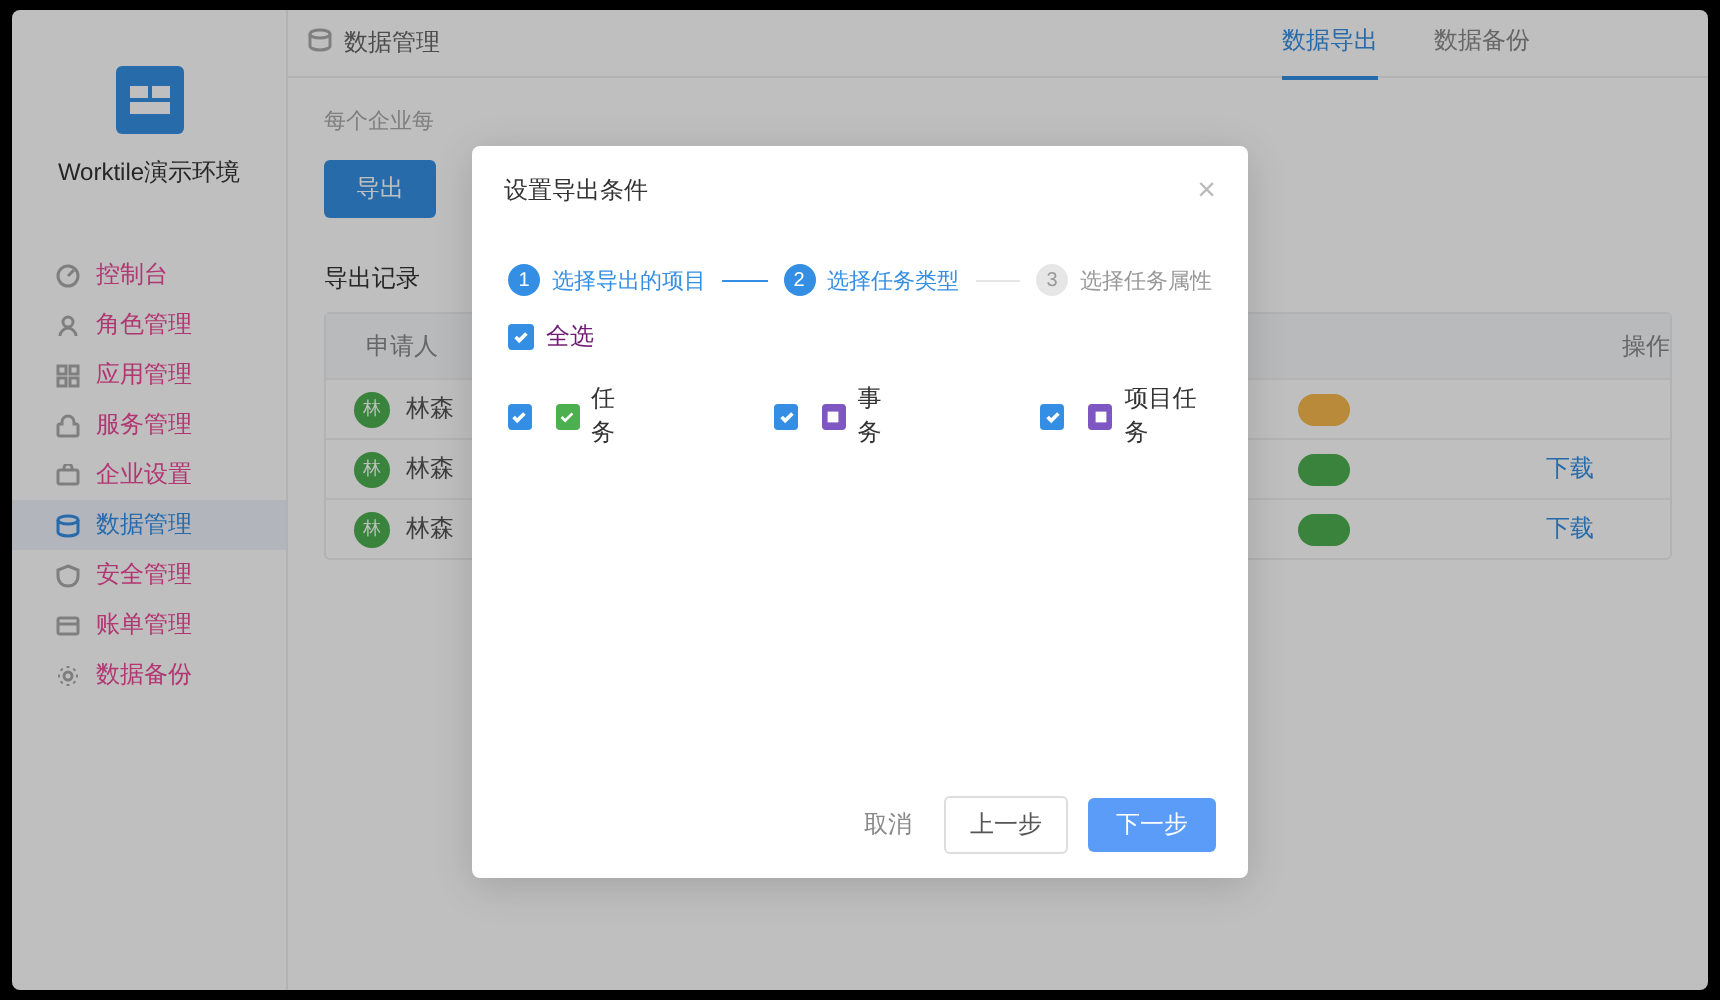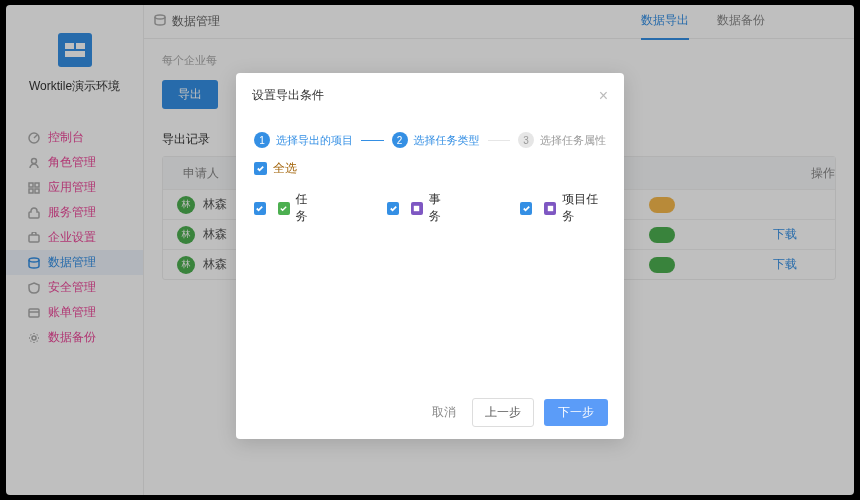--- a/index.html
+++ b/index.html
@@ -47,21 +47,21 @@
     .step-num { width: 16px; height: 16px; border-radius: 50%; background: #348fe4; color: #fff; font-size: 10px; display: flex; align-items: center; justify-content: center; margin-right: 6px; }
     .step.inactive .step-num { background: #e6e6e6; color: #999; }
     .step-label { font-size: 11px; color: #348fe4; }
     .step.inactive .step-label { color: #999; }
     .step-line { flex: 1; height: 1px; background: #348fe4; margin: 0 8px; }
     .step-line.inactive { background: #e6e6e6; }
     .modal-body { padding: 0 18px; flex: 1; }
     .check-all { display: flex; align-items: center; margin-bottom: 14px; }
     .chk { width: 13px; height: 13px; border-radius: 2px; background: #348fe4; display: inline-flex; align-items: center; justify-content: center; margin-right: 6px; cursor: pointer; }
     .chk svg { width: 9px; height: 9px; stroke: #fff; stroke-width: 2; fill: none; }
-    .chk-label { font-size: 12px; color: #a16207; }
+    .chk-label { font-size: 12px; color: #701a75; }
     .type-row { display: flex; gap: 70px; }
     .type-item { display: flex; align-items: center; }
     .type-badge { width: 13px; height: 13px; border-radius: 2px; display: inline-flex; align-items: center; justify-content: center; margin: 0 6px; }
     .type-badge.green { background: #4caf50; }
     .type-badge.purple { background: #7e57c2; }
     .type-badge svg { width: 9px; height: 9px; fill: #fff; }
     .type-label { font-size: 12px; color: #333; }
     .modal-footer { padding: 12px 16px; display: flex; justify-content: flex-end; align-items: center; gap: 10px; border-top: 0; }
     .btn-text { background: none; border: none; color: #888; font-size: 12px; cursor: pointer; padding: 5px 6px; }
     .btn-outline { background: #fff; border: 1px solid #ddd; color: #555; font-size: 12px; padding: 5px 12px; border-radius: 3px; cursor: pointer; }

